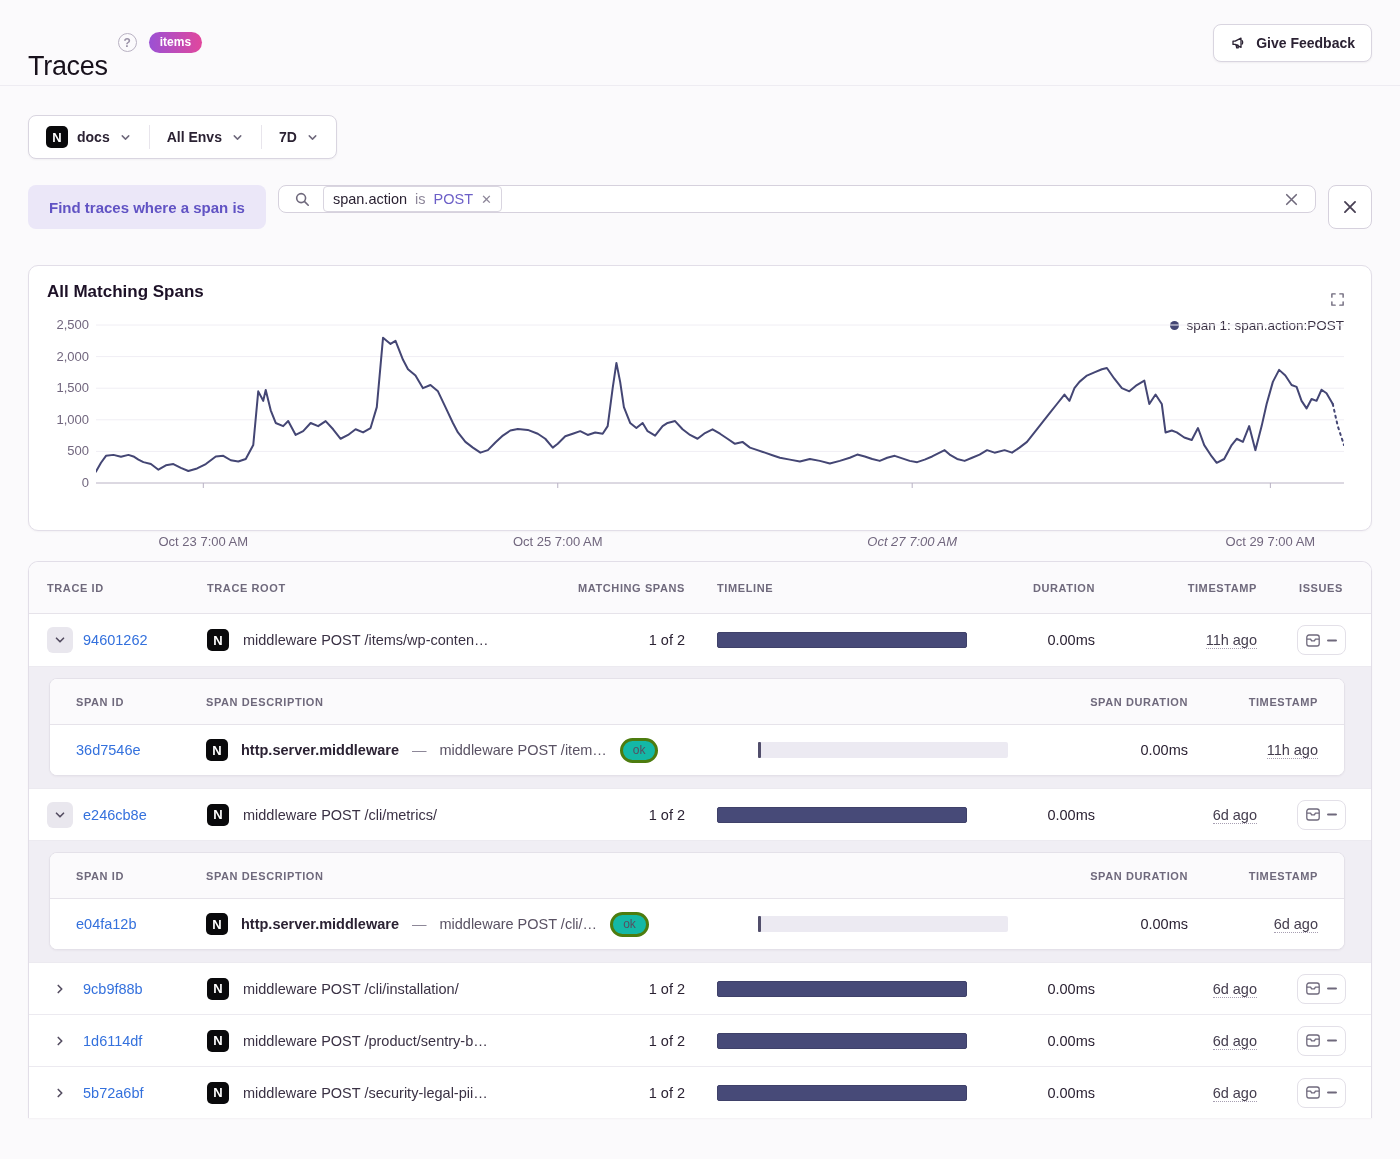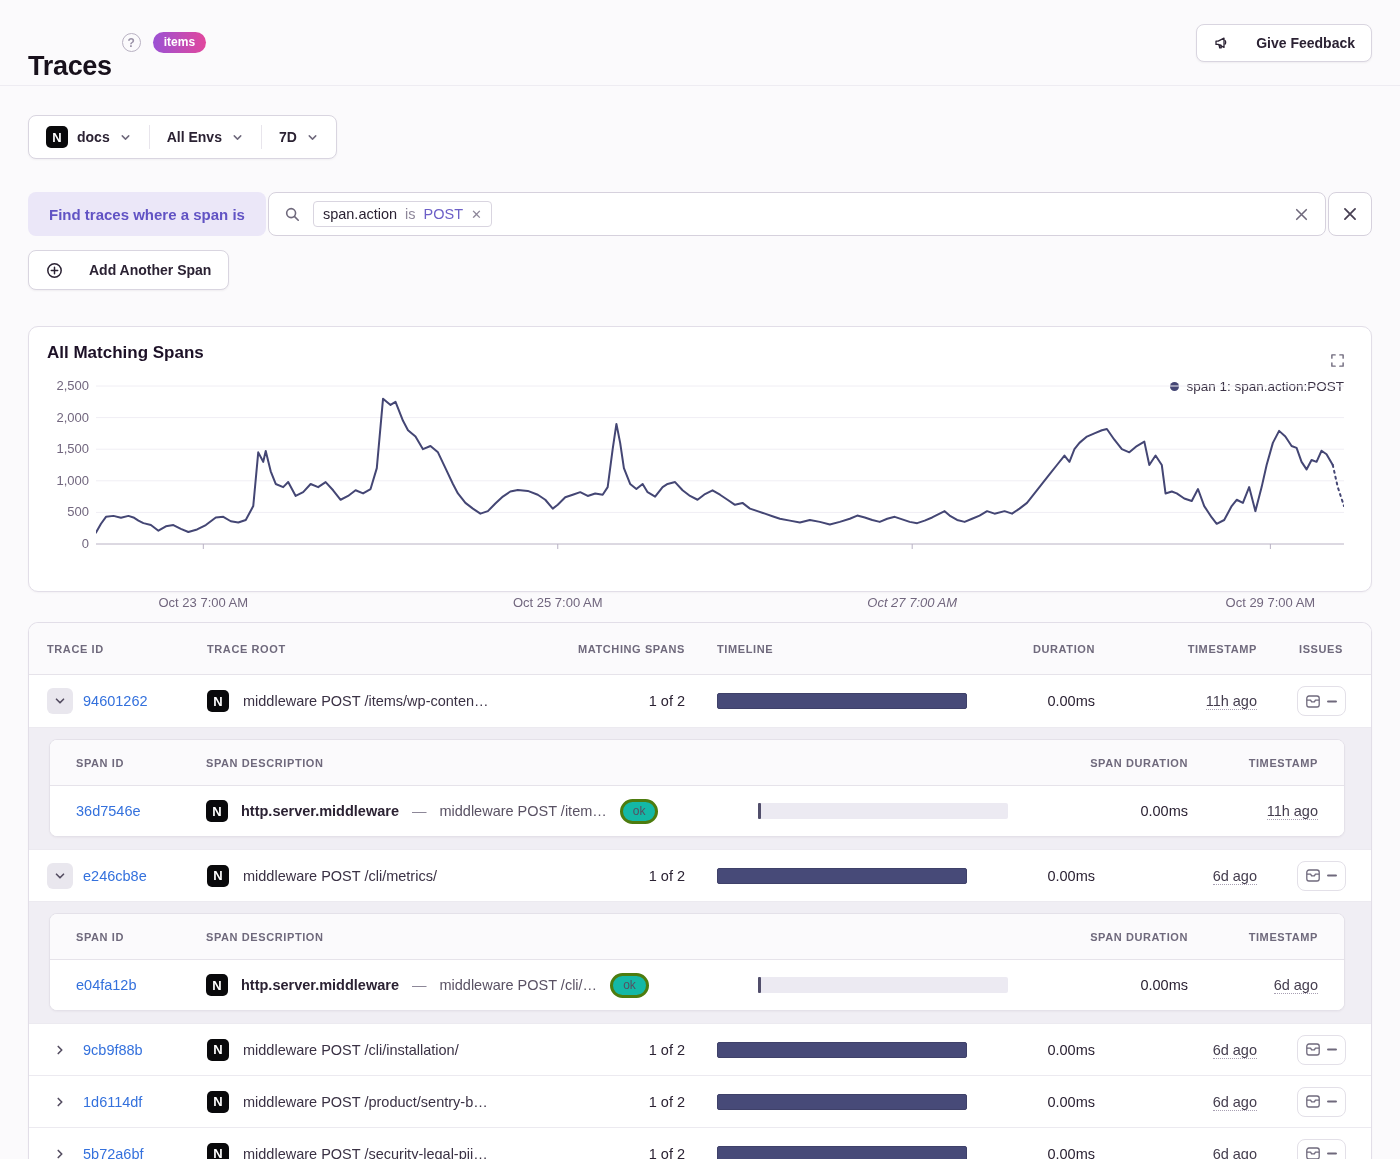--- a/index.html
+++ b/index.html
@@ -7,33 +7,33 @@
   body {
     width:1400px; height:1159px; overflow:hidden;
     background:#fbfafc; color:#2b2233;
     font-family:"Liberation Sans", sans-serif;
     -webkit-font-smoothing:antialiased;
   }
   .page-header {
     height:86px; padding:0 28px; display:flex; align-items:center;
     border-bottom:1px solid #eeecf2; background:#fbfafc;
   }
-  .page-title { font-size:27px; font-weight:700; color:#18111c; letter-spacing:-0.3px;margin-top:48px; }
+  .page-title { font-size:27px; font-weight:400; color:#18111c; letter-spacing:-0.3px;margin-top:48px; }
   .help-icon {
     width:19px; height:19px; margin-left:10px; border:1.5px solid #b9b2c3; border-radius:50%;
     color:#9b93a8; font-size:12px; font-weight:700; display:flex; align-items:center; justify-content:center;
   }
   .beta-badge {
     margin-left:12px; padding:3px 11px 4px; border-radius:999px;
     background:linear-gradient(90deg,#9b51d4,#e1479d);
     color:#fff; font-size:12px; font-weight:700;
   }
   .spacer { flex:1; }
   .btn {
-    display:inline-flex; align-items:center; gap:26px;
+    display:inline-flex; align-items:center; gap:9px;
     background:#fff; border:1px solid #d9d5e0; border-radius:8px;
     font-size:14px; font-weight:600; color:#2b2233;
     box-shadow:0 1px 2px rgba(43,34,51,0.06); cursor:pointer;
   }
   .feedback-btn { height:38px; padding:0 16px; }
   .content { padding:0 28px; }
 
   
   .filter-bar {
     margin-top:29px; display:inline-flex; align-items:stretch; height:44px;
@@ -42,27 +42,27 @@
   }
   .filter-item { display:flex; align-items:center; gap:9px; padding:0 17px; font-size:14px; font-weight:600; cursor:pointer; }
   .filter-sep { width:1px; background:#e8e5ec; margin:9px 0; }
   .nextjs-logo {
     width:22px; height:22px; border-radius:5px; background:#09090b; color:#fff;
     font-size:13px; font-weight:700; display:flex; align-items:center; justify-content:center; flex:0 0 auto;
   }
   .chev { color:#6f697c; display:flex; }
 
   
-  .search-row { margin-top:33px; display:flex; gap:2px; align-items:stretch;border-radius:12px; }
+  .search-row { margin-top:26px; display:flex; gap:12px; align-items:stretch;border-radius:12px; }
   .find-pill {
     display:flex; align-items:center; padding:0 21px; border-radius:8px;
     background:#ebe7f8; color:#6153c4; font-size:15px; font-weight:700;
   }
   .search-box {
-    flex:1; height:44px; display:flex; align-items:center; gap:12px; padding:0 15px;
+    flex:1; height:28px; display:flex; align-items:center; gap:12px; padding:0 15px;
     background:#fff; border:1px solid #d6d1dd; border-radius:8px;
   }
   .search-token {
     display:flex; align-items:center; gap:8px; padding:4px 9px;
     border:1px solid #d9d5e0; border-radius:4px; font-size:14.5px; background:#fff;
   }
   .tok-key { color:#2b2233; }
   .tok-op { color:#8d8699; }
   .tok-val { color:#6c5fc7; }
   .tok-x { color:#8d8699; font-size:13px; cursor:pointer; }
@@ -212,29 +212,20 @@
           </svg>
       </span>
     </div>
     <div class="close-box">
       <svg width="18" height="18" viewBox="0 0 16 16" fill="none" stroke="currentColor" stroke-width="1.6" stroke-linecap="round">
           <path d="M3.5 3.5l9 9M12.5 3.5l-9 9"></path>
         </svg>
     </div>
   </div>
 
-  <button class="btn add-span-btn">
-    <span class="chev">
-      <svg width="17" height="17" viewBox="0 0 16 16" fill="none" stroke="#2b2233" stroke-width="1.4" stroke-linecap="round">
-          <circle cx="8" cy="8" r="6.3"></circle>
-          <path d="M8 5v6M5 8h6"></path>
-        </svg>
-    </span>
-    <span>Add Another Span</span>
-  </button>
 
   
   <div class="panel chart-panel">
     <div class="chart-title">All Matching Spans</div>
     <div class="chart-expand">
       <svg width="15" height="15" viewBox="0 0 16 16" fill="none" stroke="currentColor" stroke-width="1.5" stroke-linecap="round" stroke-linejoin="round">
         <path d="M2 5.5V2h3.5M10.5 2H14v3.5M14 10.5V14h-3.5M5.5 14H2v-3.5"></path>
       </svg>
     </div>
     <div class="chart-legend">

